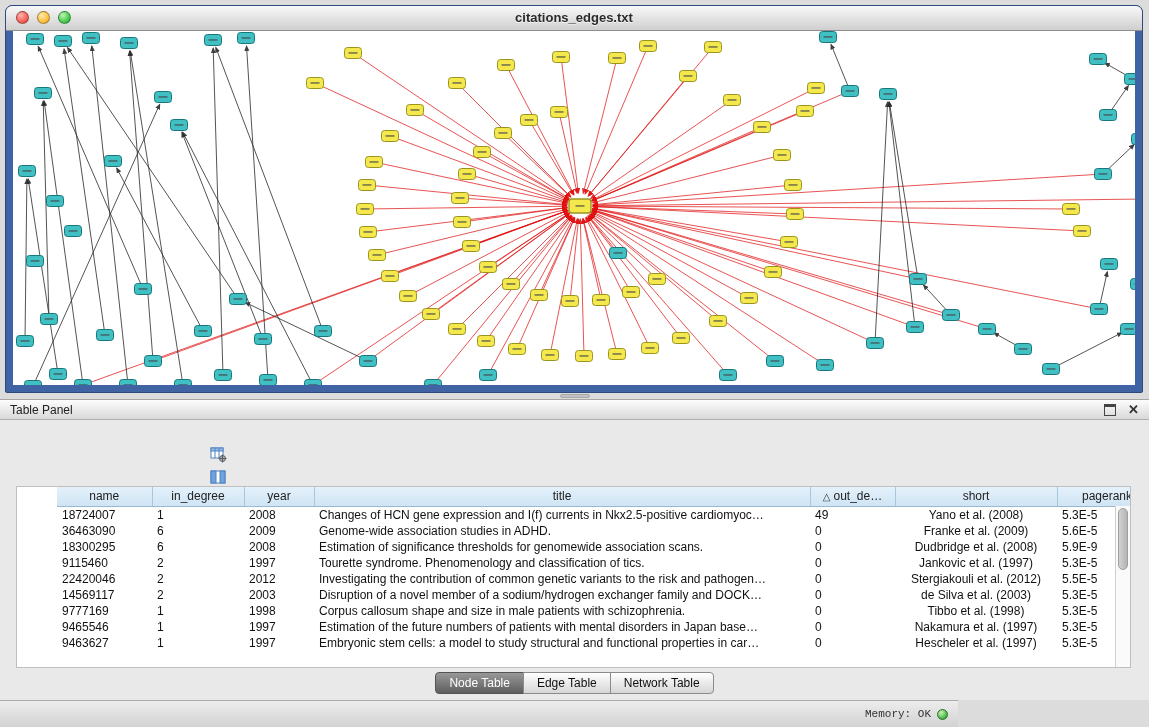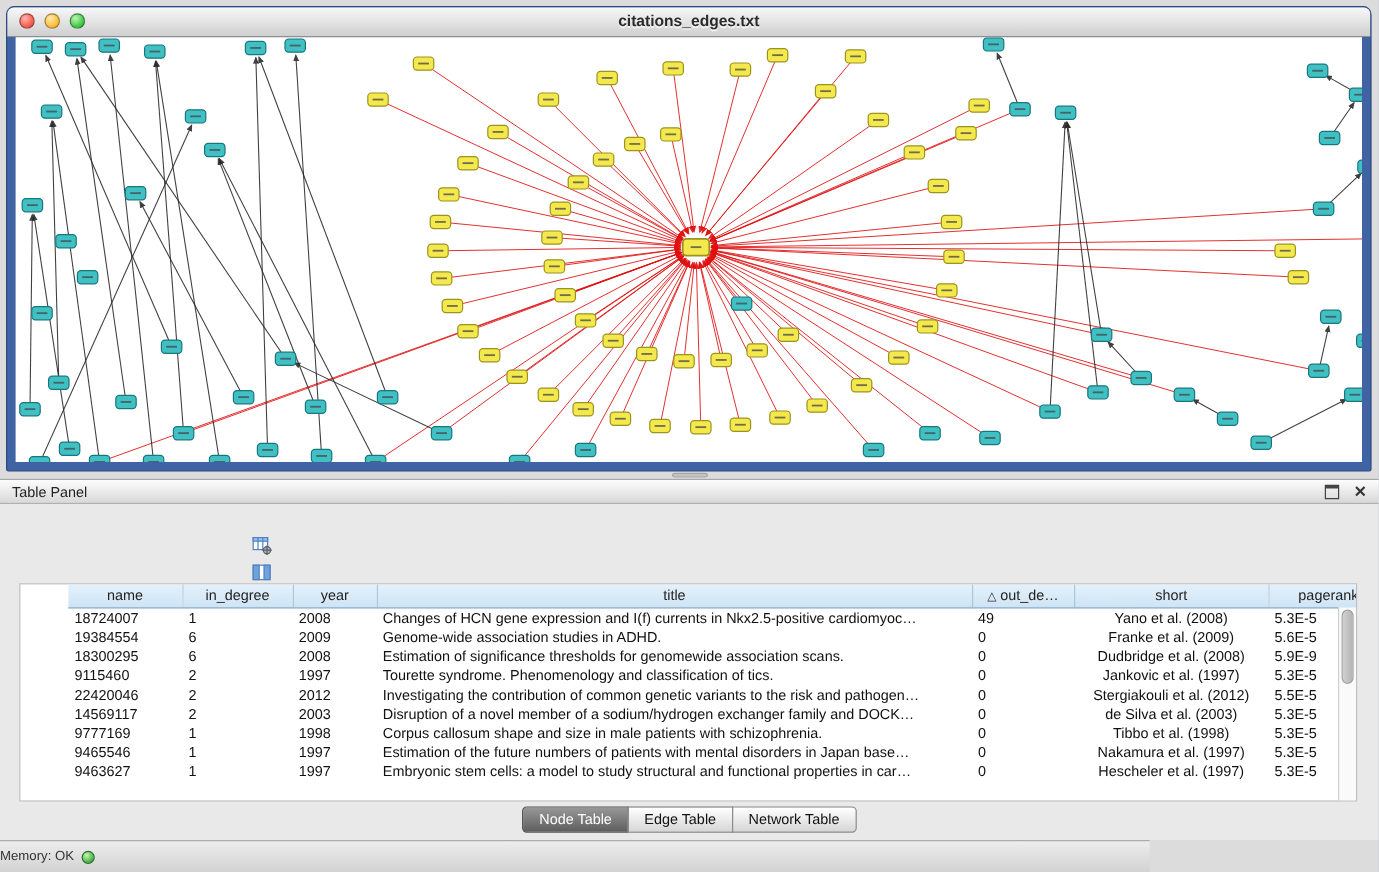--- a/index.html
+++ b/index.html
@@ -51,21 +51,21 @@
   .vthumb{position:absolute;left:2px;right:2px;top:2px;height:62px;border-radius:6px;background:linear-gradient(90deg,#d2d2d2,#b4b4b4);border:1px solid #9f9f9f;box-sizing:border-box;}
 
   
   .tabs{position:absolute;bottom:6px;left:0;right:0;display:flex;justify-content:center;}
   .tab{height:20px;line-height:20px;padding:0 13px;font-size:12px;border:1px solid #8b8b8b;margin-left:-1px;background:linear-gradient(#ffffff,#d6d6d6);color:#111;cursor:default;margin-top:48px;}
   .tab.selected{background:linear-gradient(#989898,#5e5e5e);color:#fff;border-color:#545454;}
   .tab:first-child{border-radius:4px 0 0 4px;margin-left:0;}
   .tab:last-child{border-radius:0 4px 4px 0;}
 
   
-  .statusbar{position:absolute;left:0;bottom:0;width:958px;height:27px;background:linear-gradient(#ededed,#d2d2d2);border-top:1px solid #ababab;box-sizing:border-box;display:flex;align-items:center;padding-right:10px;font-size:11px;color:#333;}
+  .statusbar{position:absolute;left:0;bottom:0;width:958px;height:27px;background:linear-gradient(#ededed,#d2d2d2);border-top:1px solid #ababab;box-sizing:border-box;display:flex;align-items:center;justify-content:flex-end;padding-right:10px;font-size:11px;color:#333;font-family:Liberation Mono, monospace;}
   .mem{display:flex;align-items:center;gap:6px;}
   .mem-dot{width:11px;height:11px;border-radius:50%;background:radial-gradient(circle at 35% 30%,#c9f5ae,#44b344 70%,#2d7f2d);border:1px solid #2a6f2a;box-sizing:border-box;}
 </style>
 </head>
 <body>
 
 <div class="app">
 
   <div class="net-frame">
     <div class="titlebar">
@@ -763,21 +763,21 @@
               <tr>
                 <td>18724007</td>
                 <td>1</td>
                 <td>2008</td>
                 <td>Changes of HCN gene expression and I(f) currents in Nkx2.5-positive cardiomyoc…</td>
                 <td>49</td>
                 <td class="center">Yano et al. (2008)</td>
                 <td>5.3E-5</td>
               </tr>
               <tr>
-                <td>19384554</td>
+                <td>36463090</td>
                 <td>6</td>
                 <td>2009</td>
                 <td>Genome-wide association studies in ADHD.</td>
                 <td>0</td>
                 <td class="center">Franke et al. (2009)</td>
                 <td>5.6E-5</td>
               </tr>
               <tr>
                 <td>18300295</td>
                 <td>6</td>

